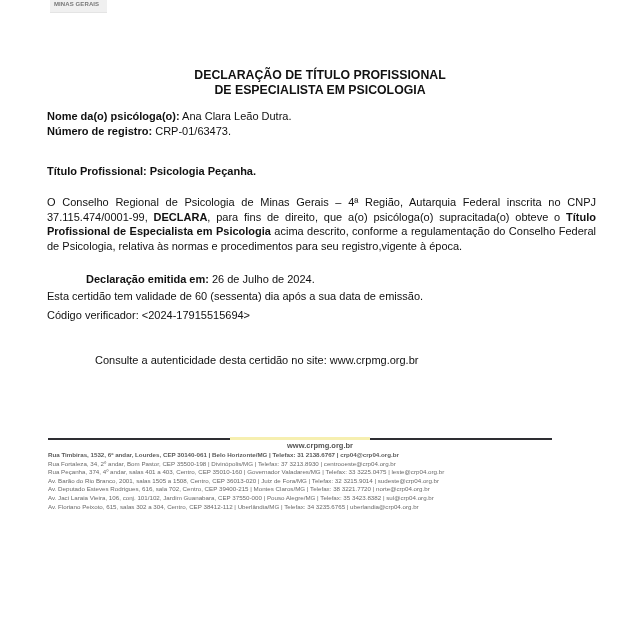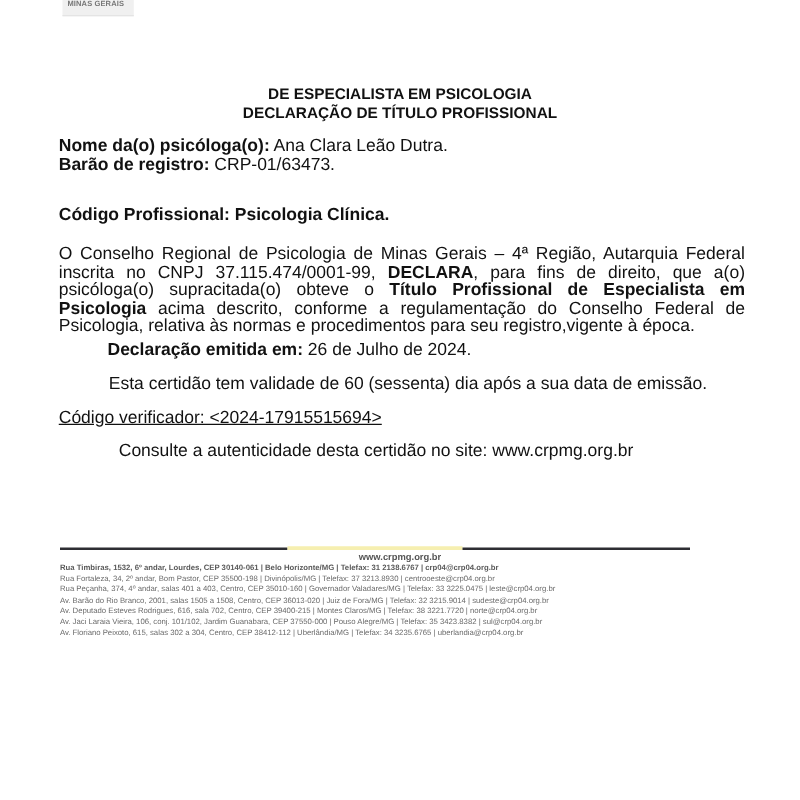--- a/index.html
+++ b/index.html
@@ -42,32 +42,32 @@
     text-align: center;
     font-size: 12.3px;
     font-weight: bold;
     line-height: 14.5px;
     color: #111;
   }
   .content {
     position: absolute;
     left: 47px;
     width: 549px;
-    font-size: 14px;
+    font-size: 11px;
     line-height: 14.5px;
   }
   .id-block { top: 109px; }
   .titulo-block { top: 164px; }
   .decl-para {
     top: 195px;
     text-align: justify;
   }
   .emitida { top: 272px; padding-left: 39px; }
-  .validade { top: 299px; margin-left: 40px; }
-  .codigo { top: 326px; text-decoration: underline; }
+  .validade { top: 289px; }
+  .codigo { top: 308px; }
   .consulte { top: 353px; margin-left: 48px; }
   .row { display: block; white-space: nowrap; }
   .b { font-weight: bold; }
 
   .footer-line {
     position: absolute;
     top: 438px;
     height: 2px;
   }
   .footer-line.left { left: 48px; width: 182px; background: #2e2e33; }
@@ -100,30 +100,30 @@
   }
 </style>
 </head>
 <body>
 
 <div class="logo-box">
   <span class="logo-text">MINAS GERAIS</span>
 </div>
 
 <div class="title">
+  <div>DECLARAÇÃO DE TÍTULO PROFISSIONAL</div>
   <div>DE ESPECIALISTA EM PSICOLOGIA</div>
-  <div>DECLARAÇÃO DE TÍTULO PROFISSIONAL</div>
 </div>
 
 <div class="content id-block">
   <span class="row"><span class="b">Nome da(o) psicóloga(o):</span><span> Ana Clara Leão Dutra.</span></span>
-  <span class="row"><span class="b">Barão de registro:</span><span> CRP-01/63473.</span></span>
+  <span class="row"><span class="b">Número de registro:</span><span> CRP-01/63473.</span></span>
 </div>
 
-<div class="content titulo-block b">Código Profissional: Psicologia Clínica.</div>
+<div class="content titulo-block b">Título Profissional: Psicologia Peçanha.</div>
 
 <div class="content decl-para"><span>O Conselho Regional de Psicologia de Minas Gerais – 4ª Região, Autarquia Federal inscrita no CNPJ 37.115.474/0001-99, </span><span class="b">DECLARA</span><span>, para fins de direito, que a(o) psicóloga(o) supracitada(o) obteve o </span><span class="b">Título Profissional de Especialista em Psicologia</span><span> acima descrito, conforme a regulamentação do Conselho Federal de Psicologia, relativa às normas e procedimentos para seu registro,vigente à época.</span></div>
 
 <div class="content emitida"><span class="b">Declaração emitida em:</span><span> 26 de Julho de 2024.</span></div>
 
 <div class="content validade">Esta certidão tem validade de 60 (sessenta) dia após a sua data de emissão.</div>
 
 <div class="content codigo">Código verificador: &lt;2024-17915515694&gt;</div>
 
 <div class="content consulte">Consulte a autenticidade desta certidão no site: www.crpmg.org.br</div>

